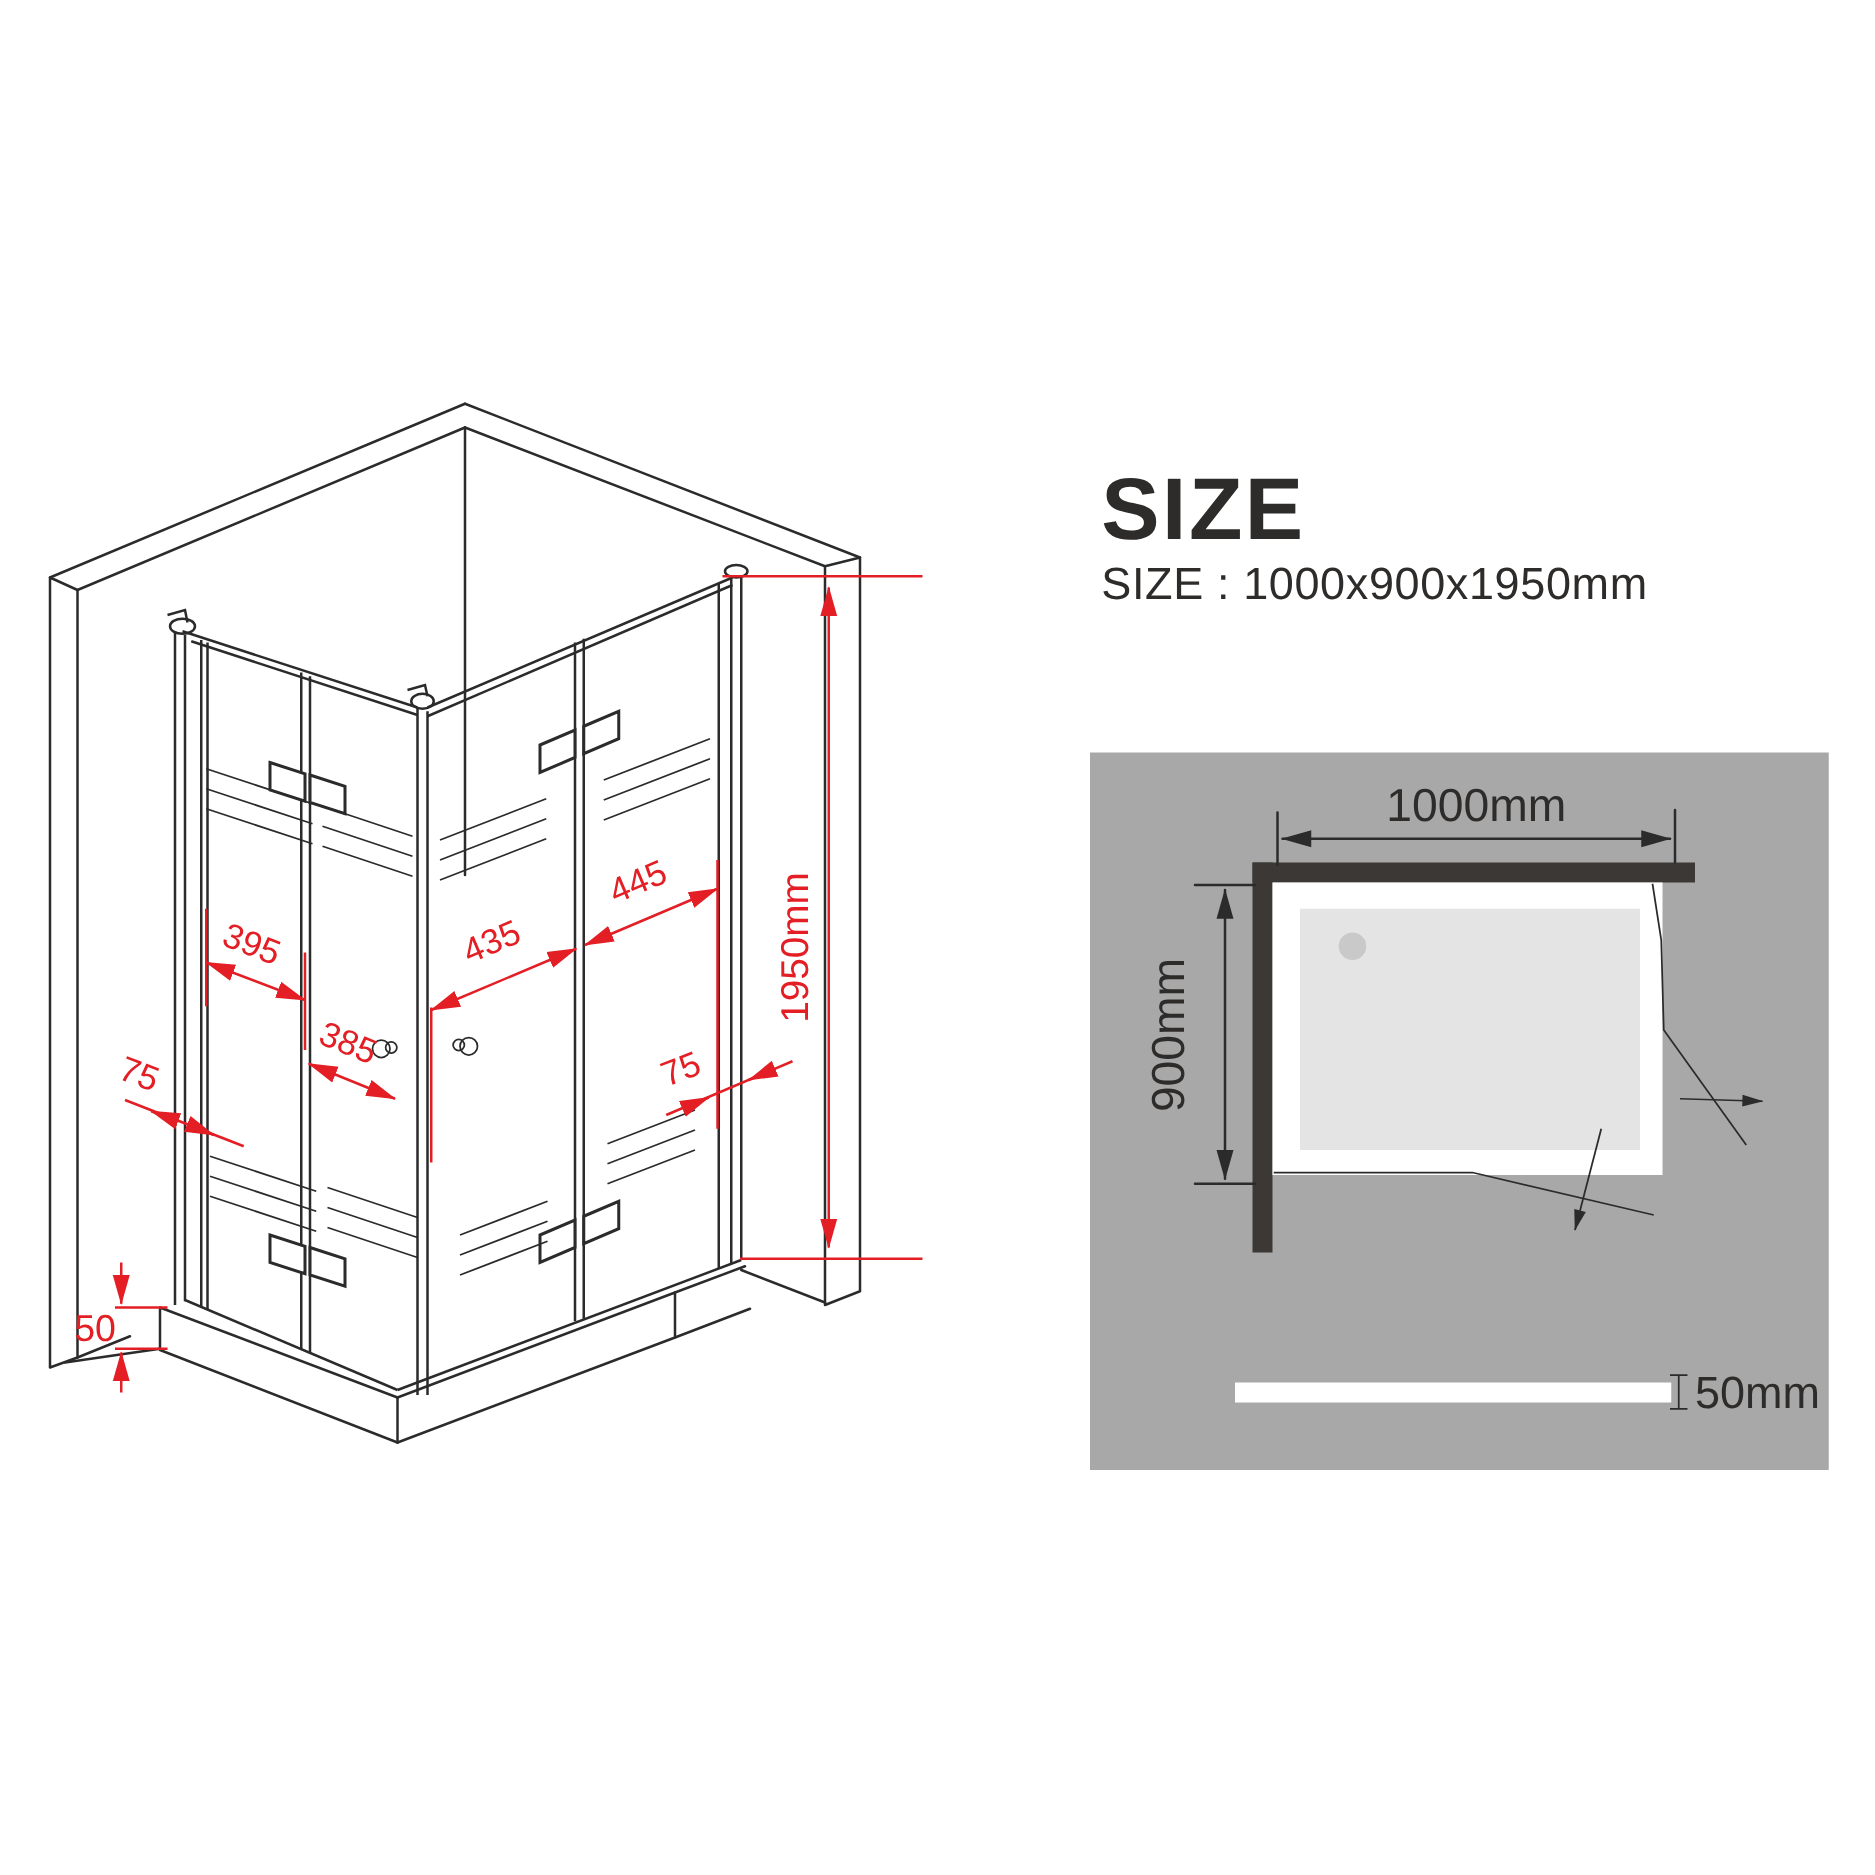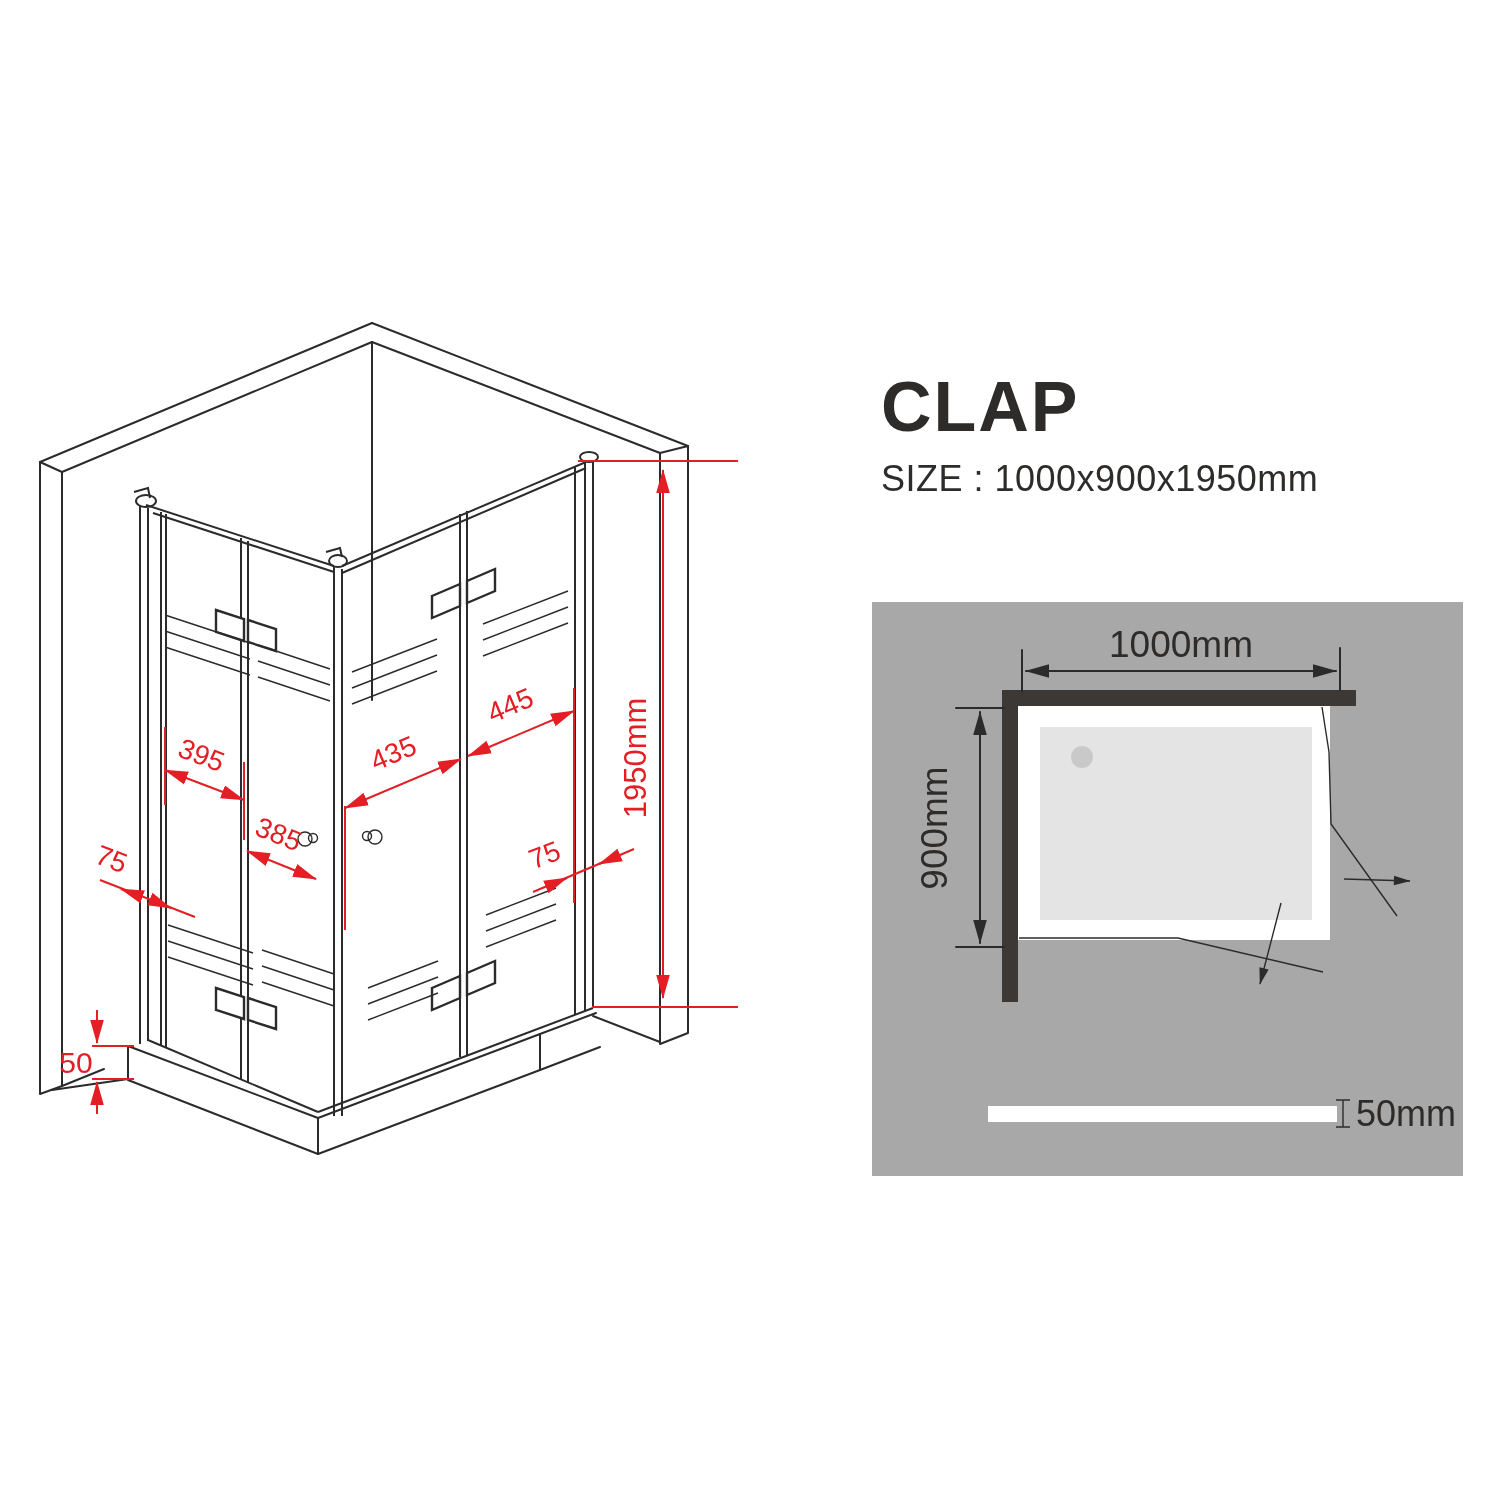--- a/index.html
+++ b/index.html
@@ -12,21 +12,21 @@
   .ln{stroke:#2b2b2b;stroke-width:2;fill:none;stroke-linecap:round;stroke-linejoin:round;}
   .ln-thin{stroke:#2b2b2b;stroke-width:1.4;fill:none;}
   .glass{stroke:#2b2b2b;stroke-width:2;fill:none;}
   .dim{stroke:#e31e24;stroke-width:2;fill:none;}
   .dim-txt{fill:#e31e24;font-family:"Liberation Sans",sans-serif;font-weight:400;}
   .blk-txt{fill:#2e2c2a;font-family:"Liberation Sans",sans-serif;}
   .hinge{fill:#ffffff;stroke:#2b2b2b;stroke-width:2.4;}
   
   .title-block{position:absolute;left:881px;top:372px;color:#2e2c2a;}
   .product-title{font-size:70px;font-weight:bold;letter-spacing:2px;line-height:1;}
-  .product-size{font-size:36px;font-weight:400;margin-top:16px;letter-spacing:0.5px;}
+  .product-size{font-size:36px;font-weight:400;margin-top:4px;letter-spacing:0.5px;}
 </style>
 </head>
 <body>
 
 <div class="canvas">
 
   <svg class="drawing-svg" width="1500" height="1500" viewBox="0 0 1500 1500">
     <defs>
       <marker id="ra" viewBox="0 0 12 8" refX="11.5" refY="4" markerWidth="12" markerHeight="8" orient="auto-start-reverse">
         <path d="M0,0.6 L12,4 L0,7.4 Z" fill="#e31e24"></path>
@@ -183,17 +183,17 @@
 
       <g>
         <rect x="988" y="1106" width="349" height="16" fill="#ffffff"></rect>
         <path class="ln-thin" d="M1343,1100 L1343,1127 M1336,1100 L1350,1100 M1336,1127 L1350,1127" stroke-width="2"></path>
         <text class="blk-txt" font-size="36" text-anchor="start" transform="translate(1356,1126)">50mm</text>
       </g>
     </g>
   </svg>
 
   <div class="title-block">
-    <div class="product-title">CLAP</div>
+    <div class="product-title">SIZE</div>
     <div class="product-size">SIZE : 1000x900x1950mm</div>
   </div>
 
 </div>
 
 </body></html>

